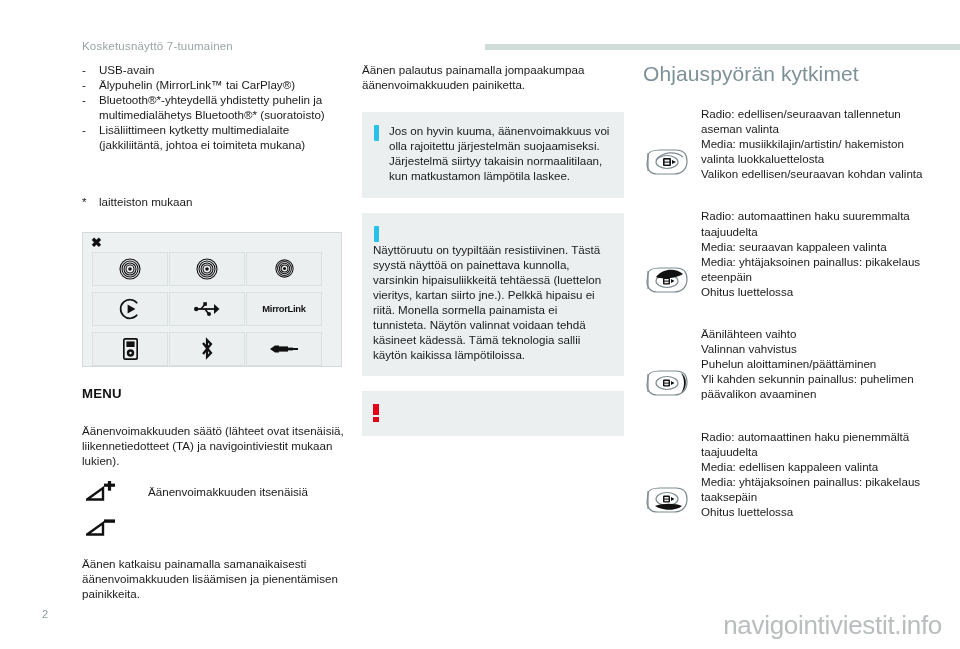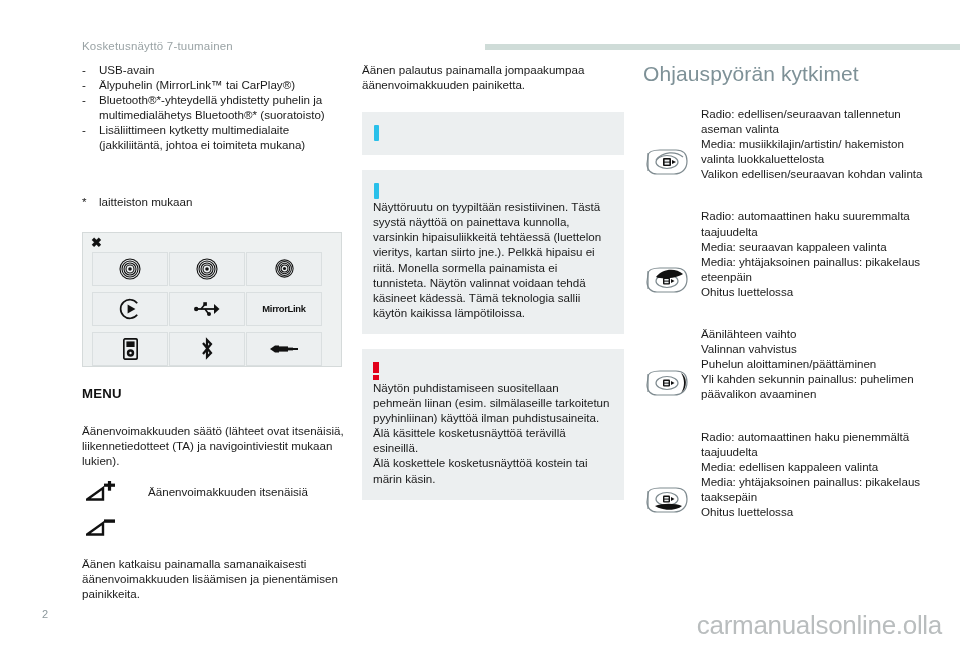--- a/index.html
+++ b/index.html
@@ -399,39 +399,37 @@
 </div>
 
 <div class="col col-mid">
 
   <div class="para">Äänen palautus painamalla jompaakumpaa äänenvoimakkuuden painiketta.</div>
 
   <div class="note-box note-top-gap">
     <div class="note-marker">
       <div class="info-bar"></div>
     </div>
+    <div class="note-text">Jos on hyvin kuuma, äänenvoimakkuus voi olla rajoitettu järjestelmän suojaamiseksi. Järjestelmä siirtyy takaisin normaalitilaan, kun matkustamon lämpötila laskee.</div>
   </div>
 
   <div class="note-box">
     <div class="note-marker">
       <div class="info-bar"></div>
     </div>
     <div class="note-text">Näyttöruutu on tyypiltään resistiivinen. Tästä syystä näyttöä on painettava kunnolla, varsinkin hipaisuliikkeitä tehtäessä (luettelon vieritys, kartan siirto jne.). Pelkkä hipaisu ei riitä. Monella sormella painamista ei tunnisteta. Näytön valinnat voidaan tehdä käsineet kädessä. Tämä teknologia sallii käytön kaikissa lämpötiloissa.</div>
   </div>
 
   <div class="note-box">
     <div class="note-marker">
       <div class="warn-mark">
         <div class="warn-stem"></div>
         <div class="warn-dot"></div>
       </div>
     </div>
-    <div class="note-text">Näytön puhdistamiseen suositellaan pehmeän liinan (esim. silmälaseille tarkoitetun pyyhinliinan) käyttöä ilman puhdistusaineita.
-Älä käsittele kosketusnäyttöä terävillä esineillä.
-Älä koskettele kosketusnäyttöä kostein tai märin käsin.</div>
   </div>
 </div>
 
 <div class="col col-right">
 
   <h2 class="section-title">Ohjauspyörän kytkimet</h2>
 
   <div class="sw-row">
     <div class="sw-icon">
       <svg width="46" height="30" viewBox="0 0 46 30">
@@ -503,13 +501,13 @@
     </div>
     <div class="sw-text">Radio: automaattinen haku pienemmältä taajuudelta
 Media: edellisen kappaleen valinta
 Media: yhtäjaksoinen painallus: pikakelaus taaksepäin
 Ohitus luettelossa</div>
   </div>
 
 </div>
 
 <div class="page-number">2</div>
-<div class="watermark">carmanualsonline.olla</div>
+<div class="watermark">navigointiviestit.info</div>
 
 </body></html>

